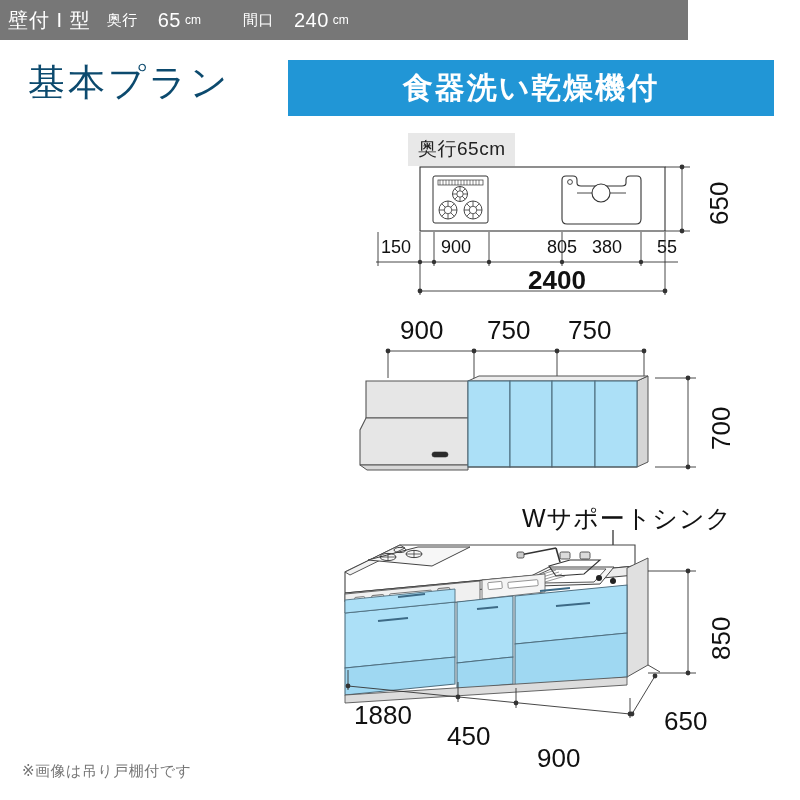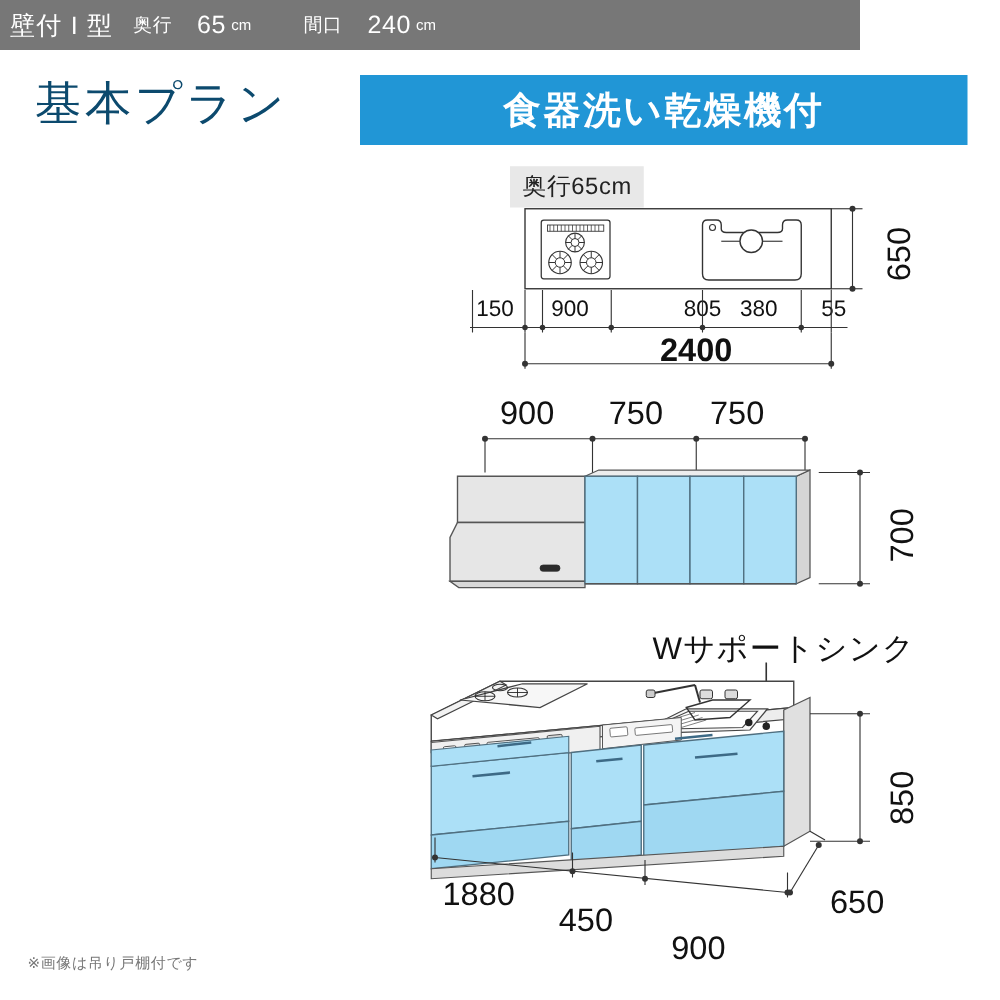--- a/index.html
+++ b/index.html
@@ -110,21 +110,21 @@
     left: 522px; top: 502px;
     font-size: 25px;
     color: #111111;
     letter-spacing: 1px;
     white-space: nowrap;
   }
 
   .footnote {
     position: absolute;
     left: 22px; top: 762px;
-    font-size: 12px;
+    font-size: 15px;
     color: #777777;
     letter-spacing: 0.5px;
     white-space: nowrap;
     text-align: right;
   }
 
   svg { display: block; }
   .svg-layer {
     position: absolute;
     left: 0; top: 0;

